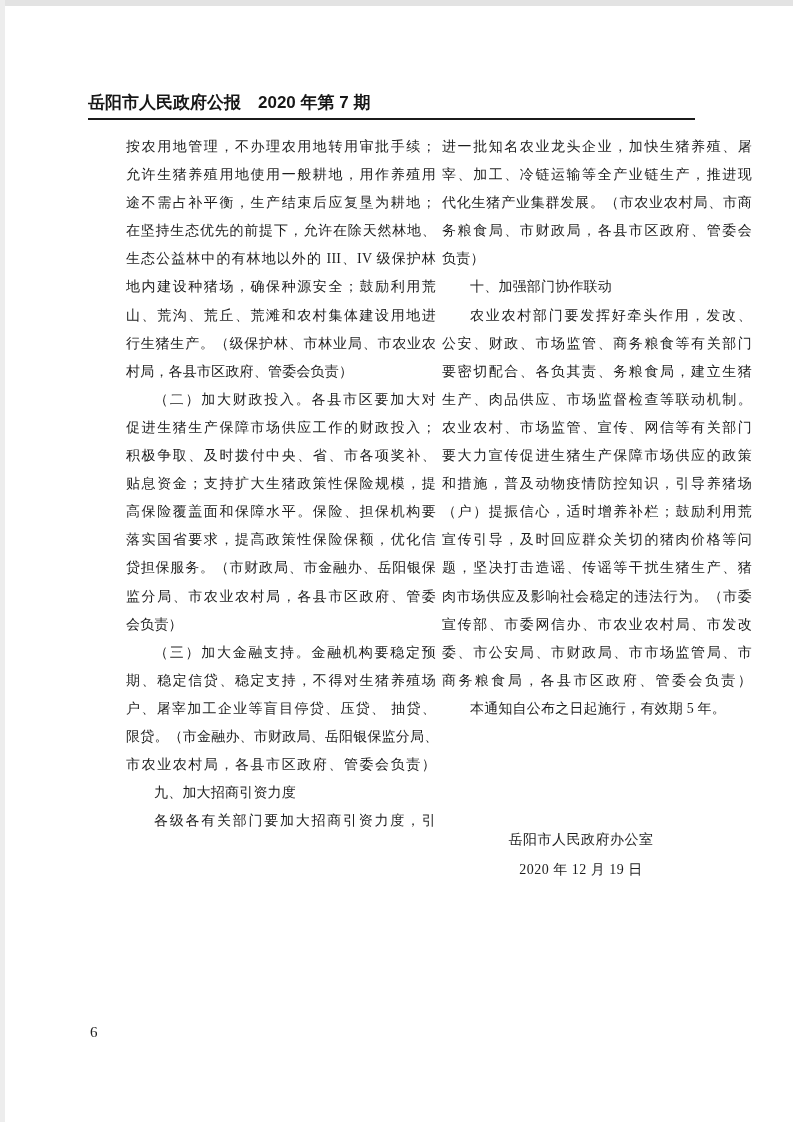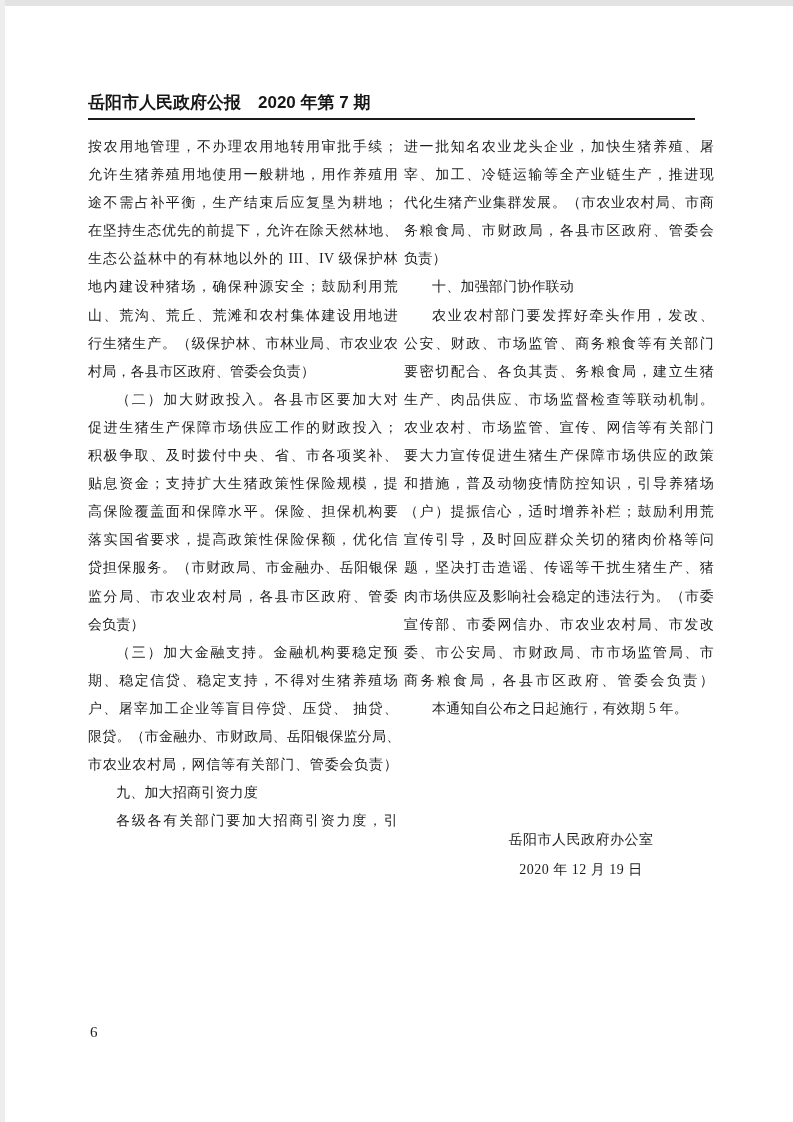--- a/index.html
+++ b/index.html
@@ -41,20 +41,21 @@
     position: absolute;
     left: 88px; top: 118px;
     width: 607px; height: 0;
     border-top: 2px solid #1b1b1b;
   }
   .col {
     position: absolute;
     top: 133px;
     width: 310px;
     font-size: 14px;
+    margin-left: 38px;
   }
   .col-left  { left: 88px; }
   .col-right { left: 404px; }
   .line {
     height: 28.1px;
     line-height: 28.1px;
     white-space: nowrap;
     letter-spacing: 0.2px;
   }
   .j {
@@ -108,21 +109,21 @@
       <div class="line j">贴息资金；支持扩大生猪政策性保险规模，提</div>
       <div class="line j">高保险覆盖面和保障水平。保险、担保机构要</div>
       <div class="line j">落实国省要求，提高政策性保险保额，优化信</div>
       <div class="line j">贷担保服务。（市财政局、市金融办、岳阳银保</div>
       <div class="line j">监分局、市农业农村局，各县市区政府、管委</div>
       <div class="line">会负责）</div>
       <div class="line i j">（三）加大金融支持。金融机构要稳定预</div>
       <div class="line j">期、稳定信贷、稳定支持，不得对生猪养殖场</div>
       <div class="line j">户、屠宰加工企业等盲目停贷、压贷、 抽贷、</div>
       <div class="line j">限贷。（市金融办、市财政局、岳阳银保监分局、</div>
-      <div class="line j">市农业农村局，网信等有关部门、管委会负责）</div>
+      <div class="line j">市农业农村局，各县市区政府、管委会负责）</div>
       <div class="line i">九、加大招商引资力度</div>
       <div class="line i j">各级各有关部门要加大招商引资力度，引</div>
     </div>
 
   <div class="col col-right">
       <div class="line j">进一批知名农业龙头企业，加快生猪养殖、屠</div>
       <div class="line j">宰、加工、冷链运输等全产业链生产，推进现</div>
       <div class="line j">代化生猪产业集群发展。（市农业农村局、市商</div>
       <div class="line j">务粮食局、市财政局，各县市区政府、管委会</div>
       <div class="line">负责）</div>

